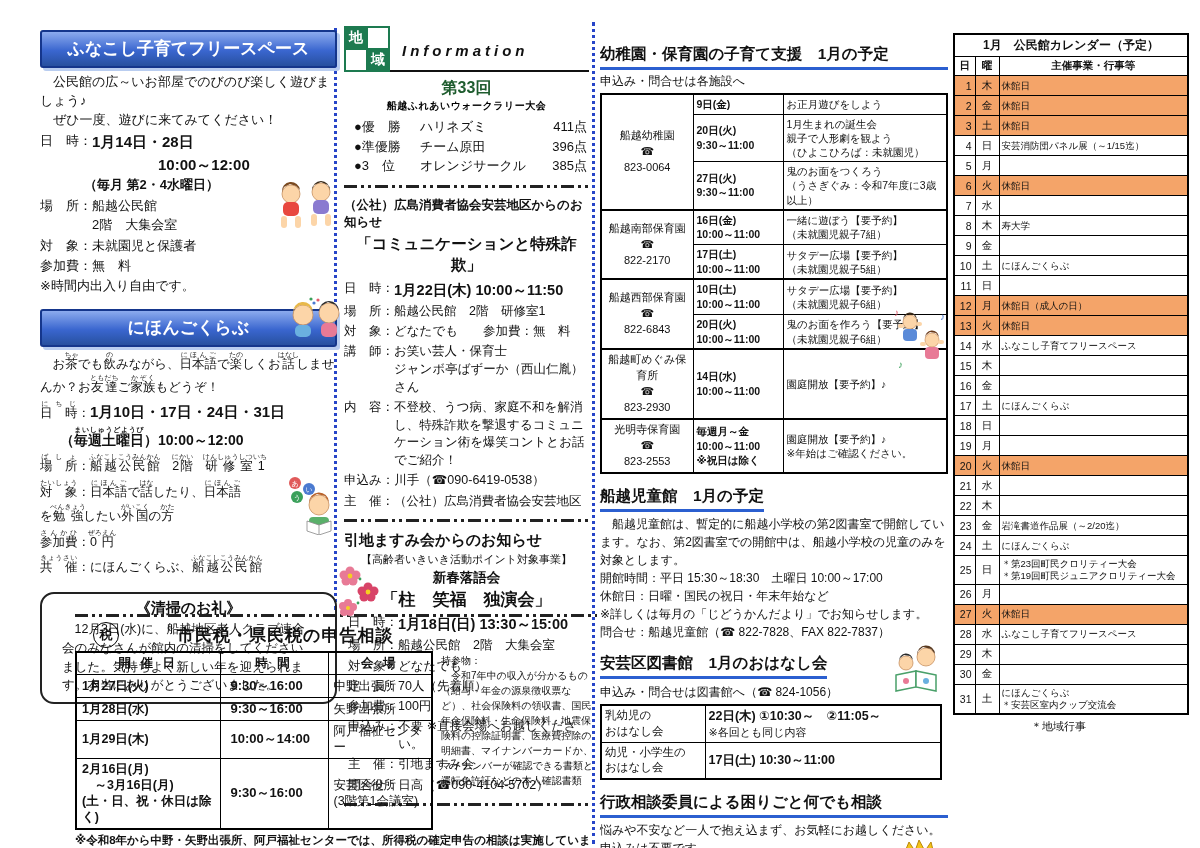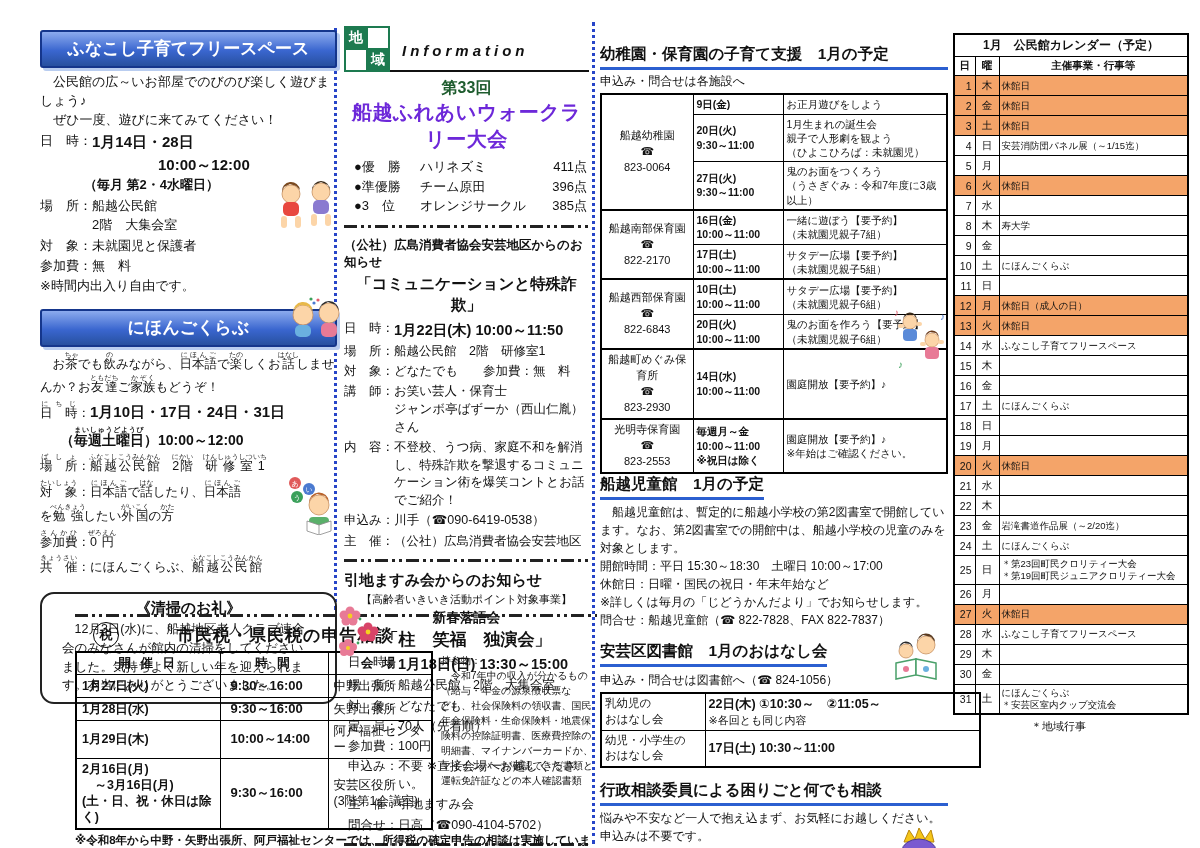--- a/index.html
+++ b/index.html
@@ -34,21 +34,21 @@
 #col-mid{position:absolute;left:344px;top:26px;width:245px}
 .info-head{display:flex;align-items:stretch}
 .logo-grid{display:grid;grid-template-columns:22px 22px;grid-template-rows:22px 22px;border:1px solid #1d7a50}
 .logo-cell{display:flex;align-items:center;justify-content:center;font-size:14px;font-weight:bold;border:1px solid #1d7a50}
 .logo-green{background:#1d7a50;color:#fff}
 .logo-white{background:#fff}
 .info-word{flex:1;border-bottom:2.5px solid #111;font-style:italic;font-weight:bold;font-size:15px;letter-spacing:4px;
   padding:16px 0 2px 12px}
 .rally{margin-top:6px;text-align:center}
 .r-t1{color:#1e5c2e;font-weight:bold;font-size:16px}
-.r-t2{color:#6d28d9;font-weight:bold;font-size:20px;letter-spacing:0.5px}
+.r-t2{color:#000000;font-weight:bold;font-size:10px;letter-spacing:0.5px}
 .r-rows{margin:4px 2px 0 10px;text-align:left}
 .r-row{display:flex;font-size:13px;font-weight:normal;line-height:1.5}
 .r-rank{width:66px;white-space:pre}
 .r-team{flex:1}
 .r-pts{width:50px;text-align:right}
 #col-mid .hdiv{margin:9px 0}
 .f-head{font-weight:bold;font-size:12.5px}
 .f-title{font-weight:bold;font-size:15.5px;text-align:center;margin:3px 0 4px}
 .kv{display:flex;font-size:12.5px;line-height:1.42;margin:2.5px 0}
 .kv-l{white-space:pre}
@@ -66,21 +66,21 @@
 .subtitle{font-size:12px;margin:2px 0 3px}
 table{border-collapse:collapse}
 .tbl{border:2px solid #000;width:100%}
 .tbl td,.tbl th{border:1px solid #000;padding:2px 3px;vertical-align:middle}
 .kg-fac{width:92px;text-align:center;font-size:11px;white-space:pre-line;line-height:1.45;border-bottom:2px solid #000 !important}
 .kg-date{width:90px;text-align:left;font-weight:bold;font-size:10.5px;white-space:pre-line;line-height:1.4}
 .kg-event{font-size:10.5px;white-space:pre-line;line-height:1.35;text-align:left}
 .kg-glast td{border-bottom:2px solid #000}
 .kg-dashed .kg-date,.kg-dashed .kg-event{border-bottom:1.5px dashed #444}
 .kinder{position:relative}
-section.jidokan{margin-top:0}
+section.jidokan{margin-top:12px}
 .rbody{font-size:12px;line-height:1.5}
 section.library{margin-top:12px;position:relative}
 .lib-who{width:104px;font-size:11.5px;white-space:pre-line;line-height:1.35}
 .lib-main{font-weight:bold;font-size:12.5px}
 .lib-note{font-size:11px}
 section.gyosei{margin-top:12px;position:relative}
 
 #col-cal{position:absolute;left:953px;top:33px;width:236px}
 .cal{border:2px solid #000;width:100%;table-layout:fixed}
 .cal td,.cal th{border:1px solid #000;padding:2px 2px;vertical-align:middle}
@@ -449,21 +449,21 @@
       <div class="rbody">　船越児童館は、暫定的に船越小学校の第2図書室で開館しています。なお、第2図書室での開館中は、船越小学校の児童のみを対象とします。</div>
       <div class="rbody">開館時間：平日 15:30～18:30　土曜日 10:00～17:00</div>
       <div class="rbody">休館日：日曜・国民の祝日・年末年始など</div>
       <div class="rbody">※詳しくは毎月の「じどうかんだより」でお知らせします。</div>
       <div class="rbody">問合せ：船越児童館（☎ 822-7828、FAX 822-7837）</div>
     </section>
 
     <section class="library">
       <span class="rtitle title-underline" style="display:inline-block">安芸区図書館　1月のおはなし会</span>
       <div class="subtitle">申込み・問合せは図書館へ（☎ 824-1056）</div>
-      <table class="tbl" style="width:381px">
+      <table class="tbl" style="width:342px">
         <tbody>
             <tr>
               <td class="lib-who">乳幼児の
 おはなし会</td>
               <td class="lib-when">
                 <div class="lib-main">22日(木) ①10:30～　②11:05～</div>
                 <div class="lib-note">※各回とも同じ内容</div>
               </td>
             </tr>
             <tr>

